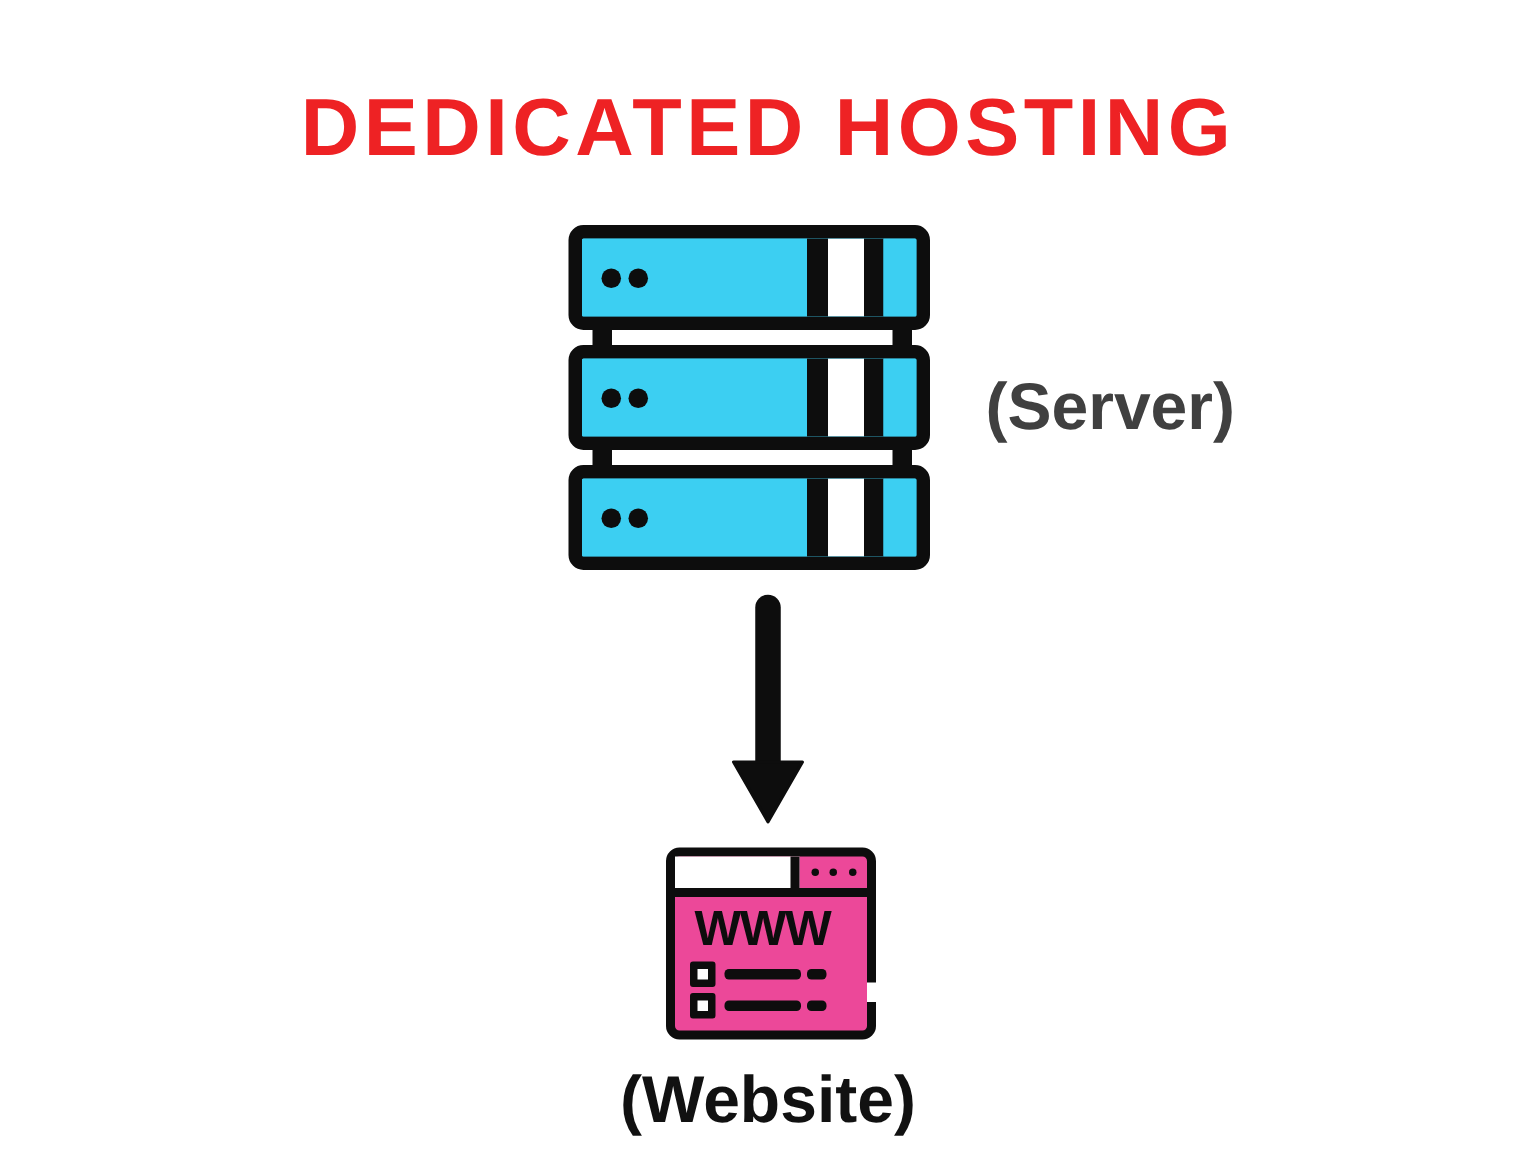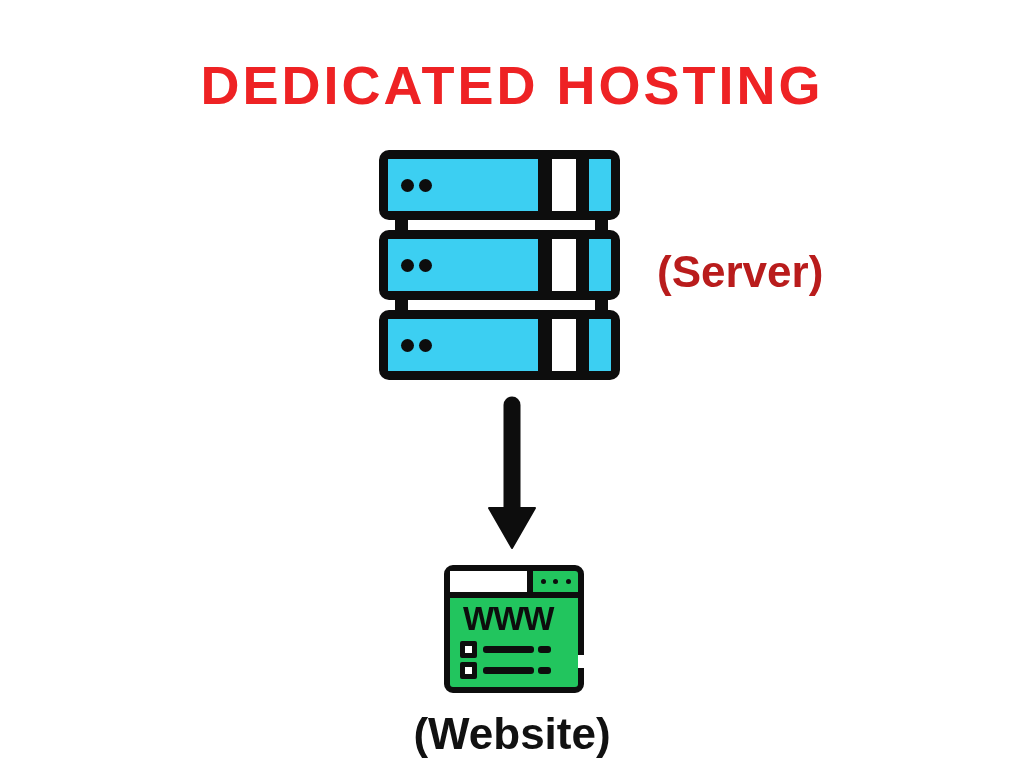--- a/index.html
+++ b/index.html
@@ -69,21 +69,21 @@
   .leg-r1 { left: 216px; top: 66px; }
   .leg-l2 { left: 16px;  top: 146px; }
   .leg-r2 { left: 216px; top: 146px; }
 
   
   .server-label {
     position: absolute;
     left: 657px; top: 250px;
     font-size: 44px;
     font-weight: bold;
-    color: #b91c1c;
+    color: #404040;
     line-height: 1;
     white-space: nowrap;
   }
   .website-label {
     position: absolute;
     left: 0; top: 712px;
     width: 1024px;
     text-align: center;
     font-size: 44px;
     font-weight: bold;
@@ -95,21 +95,21 @@
   .arrow { position: absolute; left: 488px; top: 395px; width: 48px; height: 155px; }
 
   
   .site {
     position: absolute;
     left: 444px; top: 565px;
     width: 140px; height: 128px;
     box-sizing: border-box;
     border: 6px solid #0d0d0d;
     border-radius: 9px;
-    background: #22c55e;
+    background: #ec4899;
   }
   .site-topbar {
     height: 21px;
     border-bottom: 6px solid #0d0d0d;
     display: flex;
   }
   .site-address { flex: 1; border-right: 6px solid #0d0d0d; background: #ffffff; }
   .site-dots {
     width: 45px;
     display: flex;

